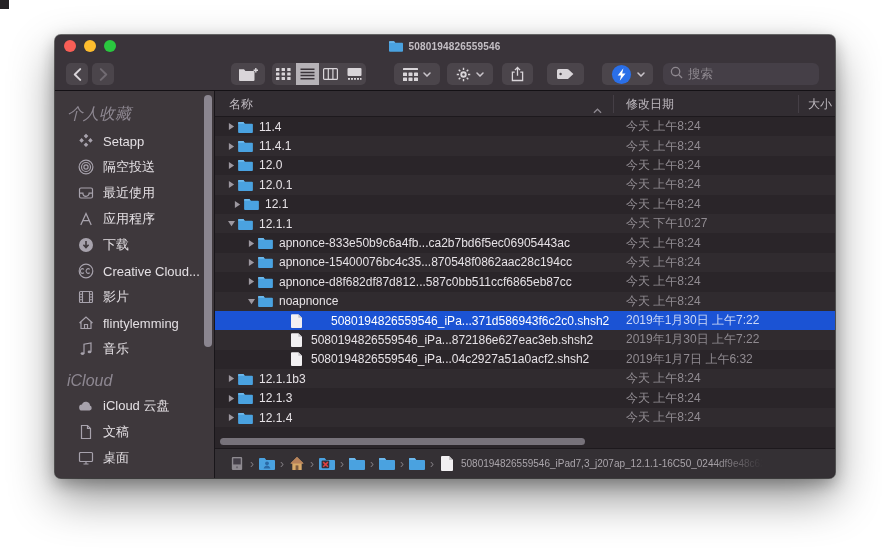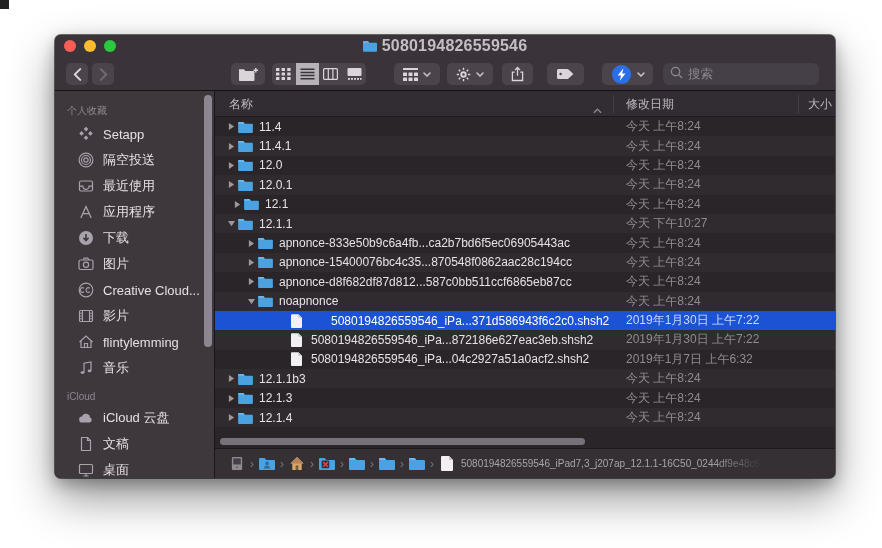--- a/index.html
+++ b/index.html
@@ -13,21 +13,21 @@
 
   
   .titlebar { height:22px; background:#3a343a; display:flex; align-items:center; position:relative; }
   .lights { position:absolute; left:9px; top:5px; display:flex; gap:8px; }
   .light { width:12px; height:12px; border-radius:50%; }
   .light.close { background:#f95e56; }
   .light.min { background:#fdbc2e; }
   .light.zoom { background:#2ac73f; }
   .title-wrap { margin:0 auto; display:flex; align-items:center; gap:5px; }
   .title-wrap .ic svg { width:14px; height:12px; display:block; }
-  .title-text { font-size:16px; font-weight:bold; color:#c3bec4; letter-spacing:.2px; }
+  .title-text { font-size:10px; font-weight:bold; color:#c3bec4; letter-spacing:.2px; }
 
   .toolbar { height:34px; background:#3a343a; border-bottom:1px solid #141115; position:relative; }
   .tbtn { position:absolute; top:6px; height:22px; background:#4c4650; background:#4b454b;
     border-radius:5px; display:flex; align-items:center; justify-content:center; color:#d9d5d9; }
   .tbtn svg { display:block; }
   .tb-back { left:11px; width:22px; }
   .tb-fwd  { left:37px; width:22px; color:#716b72; }
   .tb-newfolder { left:176px; width:34px; }
   .tb-seg { left:217px; width:94px; padding:0; overflow:hidden; }
   .seg { flex:1; height:100%; display:flex; align-items:center; justify-content:center; color:#d9d5d9; }
@@ -43,21 +43,21 @@
   .searchbox svg { color:#8e888f; flex:none; }
   .searchbox input { background:transparent; border:none; outline:none; width:100%;
     font-size:12.5px; color:#ddd9de; font-family:inherit; }
   .searchbox input::placeholder { color:#8e888f; }
 
   
   .content { display:flex; height:387px; }
 
   .sidebar { width:160px; background:#3e383c; border-right:1px solid #19161a;
     position:relative; padding-top:9px; overflow:hidden; flex:none; }
-  .sb-head { padding:4px 0 3px 12px; font-size:10px; color:#8d8791; margin-top:6px; }
+  .sb-head { padding:4px 0 3px 12px; font-size:16px; color:#8d8791; margin-top:6px;font-style:italic; }
   .sb-head:first-child { margin-top:0; }
   .sb-item { height:26px; display:flex; align-items:center; padding-left:22px; gap:8px; }
   .sb-item .ic { width:18px; display:flex; justify-content:center; color:#a7a2ac; flex:none; }
   .sb-item .ic svg { width:16px; height:16px; display:block; }
   .sb-label { font-size:13px; color:#e3dfe3; white-space:nowrap; overflow:hidden; }
   .sb-scroll { position:absolute; right:2px; top:4px; width:8px; height:252px;
     background:#8b8690; border-radius:4px; }
 
   .main { flex:1; display:flex; flex-direction:column; position:relative; background:#29242a; min-width:0; }
 
@@ -312,30 +312,20 @@
   <div class="sb-item">
     <span class="ic">
               <svg viewBox="0 0 16 16">
                 <circle cx="8" cy="8" r="7" fill="currentColor"></circle>
                 <path d="M8 4v6M5.4 7.8L8 10.5l2.6-2.7" stroke="#3e383c" stroke-width="1.6" fill="none"></path>
               </svg>
             </span>
     <span class="sb-label">下载</span>
   </div>
 
-  <div class="sb-item">
-    <span class="ic">
-              <svg viewBox="0 0 16 16" fill="none" stroke="currentColor" stroke-width="1.2">
-                <rect x="1" y="4" width="14" height="9.5" rx="1.5"></rect>
-                <path d="M5 4l1.2-1.8h3.6L11 4"></path>
-                <circle cx="8" cy="8.7" r="2.6"></circle>
-              </svg>
-            </span>
-    <span class="sb-label">图片</span>
-  </div>
 
   <div class="sb-item">
     <span class="ic">
               <svg viewBox="0 0 16 16" fill="none" stroke="currentColor" stroke-width="1.2">
                 <circle cx="8" cy="8" r="6.8"></circle>
                 <path d="M5.9 6.3a2.2 2.2 0 1 0 0 3.4M11.7 6.3a2.2 2.2 0 1 0 0 3.4" stroke-width="1.1"></path>
               </svg>
             </span>
     <span class="sb-label">Creative Cloud...</span>
   </div>

